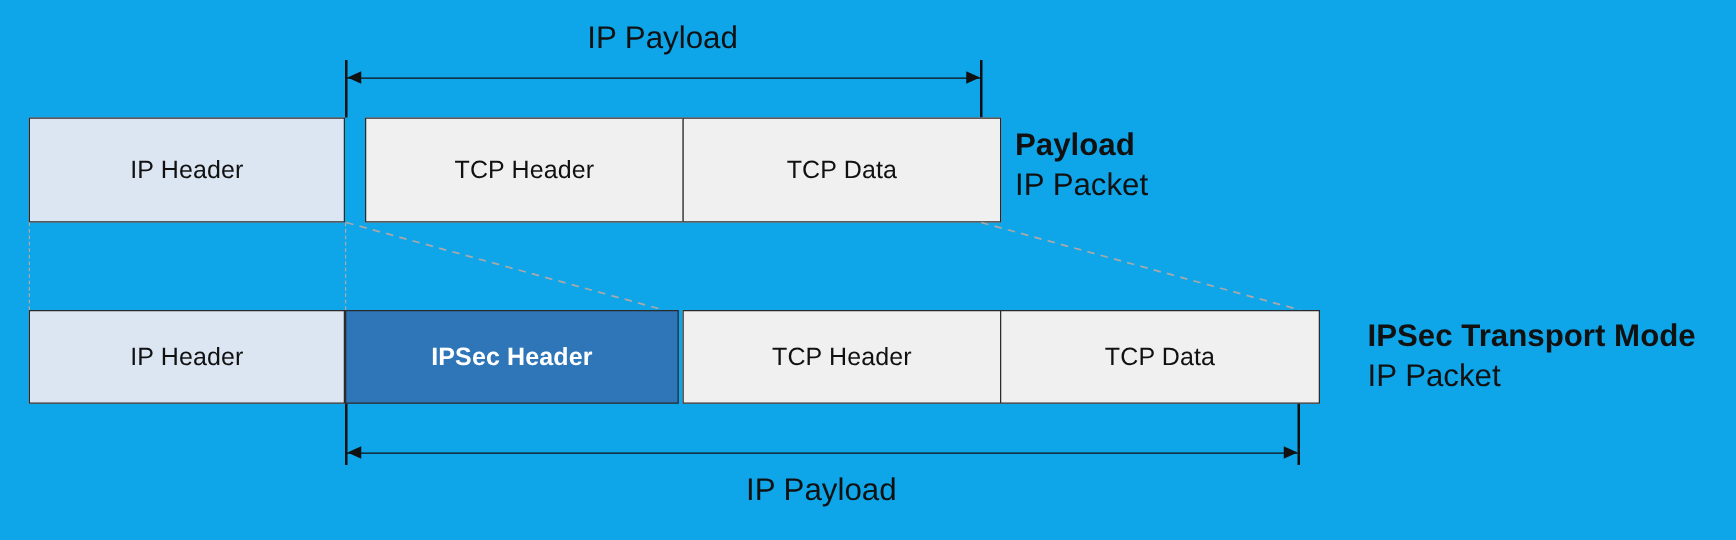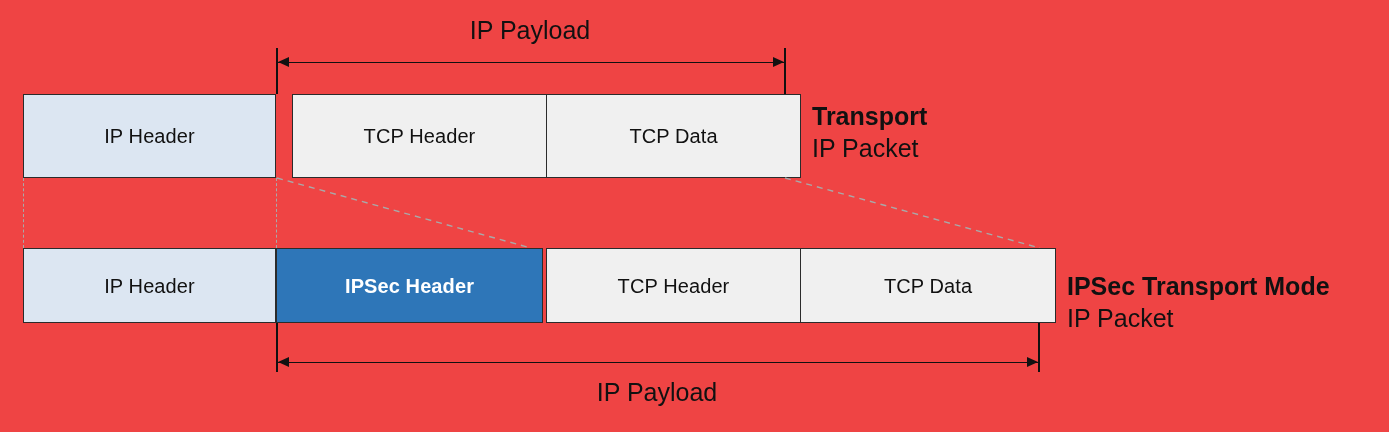--- a/index.html
+++ b/index.html
@@ -8,21 +8,21 @@
     background: #ffffff;
   }
   body {
     font-family: "Liberation Sans", sans-serif;
     color: #111111;
   }
   #stage {
     position: relative;
     width: 1389px;
     height: 432px;
-    background: #ef4444;
+    background: #0ea5e9;
     overflow: hidden;
   }
 
   
   .pkt-box {
     position: absolute;
     box-sizing: border-box;
     border: 1.6px solid #2b2b2b;
     display: flex;
     align-items: center;
@@ -108,41 +108,41 @@
   <div class="arrowhead arrow-left" style="left:278px; top:57px;"></div>
   <div class="arrowhead arrow-right" style="left:773px; top:57px;"></div>
 
   <div class="pkt-box fill-ipheader" style="left:23px;  top:94px; width:253px; height:84px;">IP Header</div>
 
   <div class="pkt-box fill-grey" style="left:276px; top:94px; width:255px; height:84px;">TCP Header</div>
 
   <div class="pkt-box fill-grey" style="left:530px; top:94px; width:255px; height:84px;">TCP Data</div>
 
   <div class="side-caption" style="left:812px; top:100px;">
-    <span class="cap-strong">Transport</span>
+    <span class="cap-strong">Payload</span>
     <span class="cap-sub">IP Packet</span>
   </div>
 
   <div class="dash-v" style="left:23px;  top:178px; height:70px;"></div>
   <div class="dash-v" style="left:276px; top:178px; height:70px;"></div>
 
   <svg class="diag-svg" viewBox="0 0 1389 432" xmlns="http://www.w3.org/2000/svg">
     <line x1="277" y1="178" x2="531" y2="248" stroke="#a9a9a9" stroke-width="1.4" stroke-dasharray="6 5"></line>
     <line x1="785" y1="178" x2="1040" y2="248" stroke="#a9a9a9" stroke-width="1.4" stroke-dasharray="6 5"></line>
   </svg>
 
   <div class="pkt-box fill-ipheader" style="left:23px;  top:248px; width:253px; height:75px;">IP Header</div>
 
   <div class="pkt-box fill-blue" style="left:276px; top:248px; width:267px; height:75px;">IPSec Header</div>
 
   <div class="pkt-box fill-grey" style="left:530px; top:248px; width:255px; height:75px;">TCP Header</div>
 
   <div class="pkt-box fill-grey" style="left:784px; top:248px; width:256px; height:75px;">TCP Data</div>
 
-  <div class="side-caption" style="left:1067px; top:253px;margin-top:17px;">
+  <div class="side-caption" style="left:1094px; top:253px;">
     <span class="cap-strong">IPSec Transport Mode</span>
     <span class="cap-sub">IP Packet</span>
   </div>
 
   <div class="tick" style="left:276px; top:323px; height:49px;"></div>
   <div class="tick" style="left:1038px; top:323px; height:49px;"></div>
 
   <div class="dimline" style="left:277px; top:362px; width:761px;"></div>
   <div class="arrowhead arrow-left" style="left:278px; top:357px;"></div>
   <div class="arrowhead arrow-right" style="left:1027px; top:357px;"></div>

